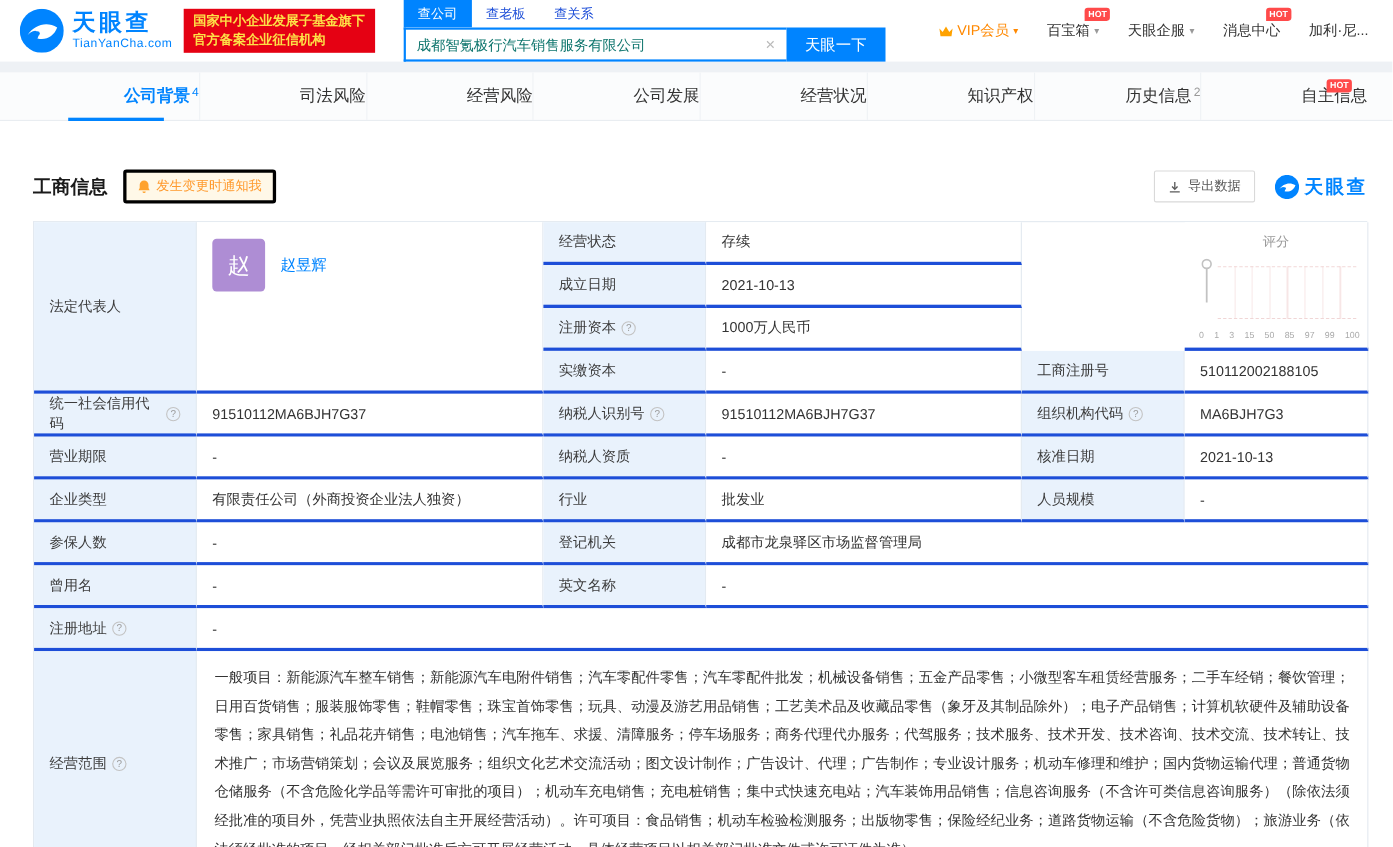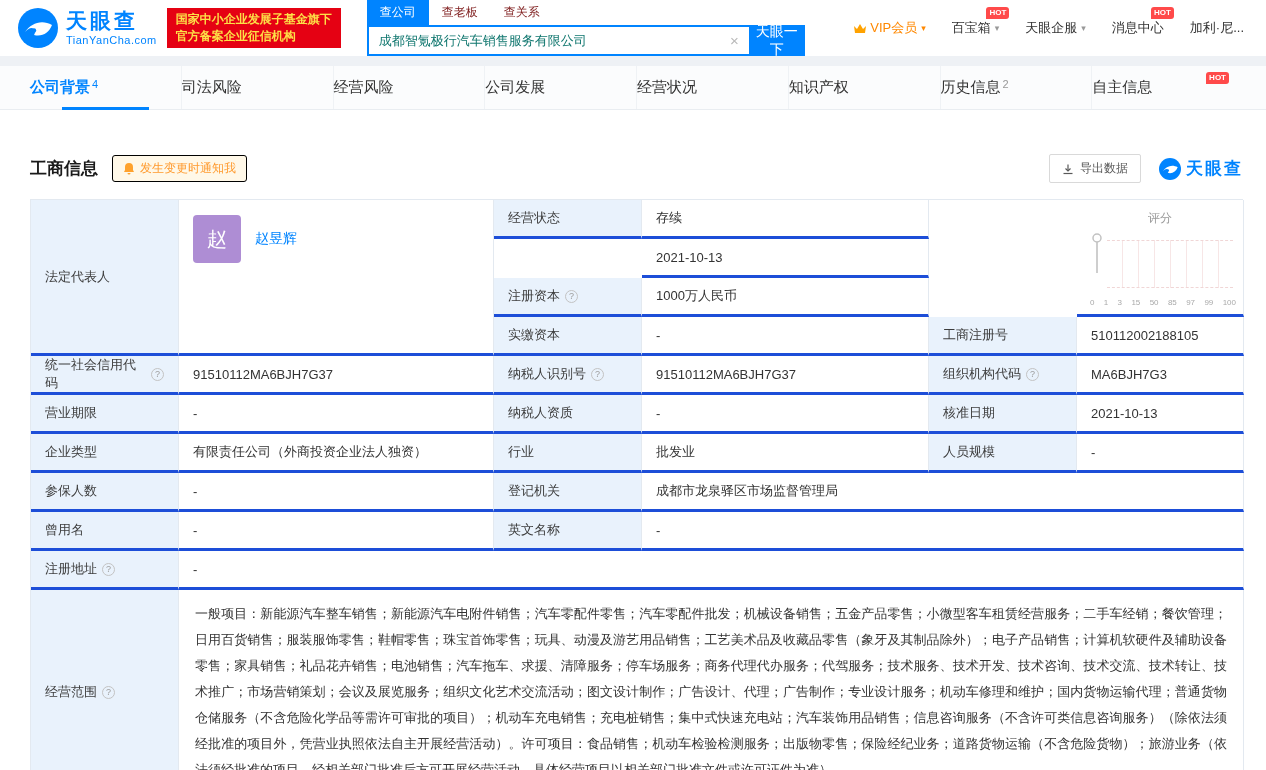--- a/index.html
+++ b/index.html
@@ -13,58 +13,58 @@
 
   
   .topbar { height:56px; display:flex; align-items:center; padding:0 22px 0 18px; background:#fff; }
   .logo { display:flex; align-items:center; gap:8px; flex:none; }
   .logo-text .t1 { font-size:21px; font-weight:bold; color:#0084ff; letter-spacing:3px; line-height:1; }
   .logo-text .t2 { font-size:11px; color:#0084ff; margin-top:3px; letter-spacing:.5px; }
   .cert { margin-left:10px; background:#e50113; color:#fde047; font-size:12px; font-weight:bold;
           padding:3px 9px; line-height:17px; flex:none; }
   .search-wrap { margin-left:26px; width:438px; flex:none; }
   .search-tabs { display:flex; font-size:12px; }
-  .search-tab { padding:4px 13px; color:#7f1d1d; cursor:pointer; }
+  .search-tab { padding:4px 13px; color:#1d4ed8; cursor:pointer; }
   .search-tab.active { background:#0084ff; color:#fff; }
   .search-box { display:flex; height:31px; }
   .search-input-wrap { flex:1; border:2px solid #0084ff; border-right:none; display:flex; align-items:center; background:#fff; }
   .search-input-wrap input { border:none; outline:none; flex:1; font-size:13px; padding:0 10px; color:#0f766e;
                              font-family:inherit; background:transparent; }
   .clear-x { color:#b9b9b9; font-size:15px; padding:0 10px; cursor:pointer; }
-  .search-btn { width:56px; background:#0084ff; color:#fff; font-size:14px; display:flex;
+  .search-btn { width:90px; background:#0084ff; color:#fff; font-size:14px; display:flex;
                 align-items:center; justify-content:center; cursor:pointer; border:none; }
   .top-nav { margin-left:auto; display:flex; align-items:center; gap:26px; font-size:13px; }
   .nav-item { position:relative; display:flex; align-items:center; gap:3px; color:#333; cursor:pointer; white-space:nowrap; }
   .nav-item.vip { color:#ff8800; font-weight:normal;align-items:center; }
   .caret { font-size:9px; color:#999; margin-left:1px; }
   .vip .caret { color:#ff8800; }
   .hot-badge { position:absolute; top:-12px; right:-10px; background:#ff4a4a; color:#fff; font-size:8px;
                line-height:10px; padding:1px 3px; border-radius:3px 3px 3px 0; font-weight:bold; }
 
   
   .gray-gap { height:10px; background:#eef1f5; }
 
   
   .page-tabs { display:flex; padding:0 23px 0 30px; background:#fbfcfd; border-bottom:1px solid #e9edf1; height:44px; }
-  .ptab { flex:1; display:flex; align-items:center; justify-content:flex-start; font-size:15px; color:#333;
+  .ptab { flex:1; display:flex; align-items:center; justify-content:flex-end; font-size:15px; color:#333;
           position:relative; border-left:1px solid #eff2f5; cursor:pointer; }
   .ptab:first-child { border-left:none; }
   .ptab.active { color:#0084ff; font-weight:bold; }
   .ptab.active::after { content:""; position:absolute; bottom:-1px; left:32px; right:32px; height:3px; background:#0084ff; }
   .ptab sup { font-size:11px; margin-left:2px; position:relative; top:-4px; font-weight:normal; }
   .ptab sup.blue { color:#0084ff; }
   .ptab sup.gray { color:#999; }
   .ptab .hot-badge { top:6px; right:14px; }
 
   
   .content { padding:0 23px 40px 30px; }
   .section-head { display:flex; align-items:center; margin-top:44px; }
   .section-title { font-size:17px; font-weight:bold; color:#1a1a1a; }
   .notify-btn { margin-left:14px; display:flex; align-items:center; gap:5px; background:#fff8e8;
-                color:#ff9a2e; border:1px solid #000000; border-radius:3px; padding:4px 10px;
+                color:#ff9a2e; border:3px solid #000000; border-radius:3px; padding:4px 10px;
                 font-size:12px; cursor:pointer; }
   .head-right { margin-left:auto; display:flex; align-items:center; gap:18px; }
   .export-btn { display:flex; align-items:center; gap:6px; border:1px solid #d9d9d9; border-radius:2px;
                 padding:5px 12px; font-size:12px; color:#595959; background:#fff; cursor:pointer;text-align:right; }
   .brand { display:flex; align-items:center; gap:5px; }
   .brand-text { font-size:17px; font-weight:bold; color:#0084ff; letter-spacing:2px; }
 
   
   .info-table { margin-top:16px; display:grid;
     grid-template-columns:148px 315px 148px 287px 148px 167px;
@@ -234,20 +234,23 @@
       </div>
     </div>
 
     <div class="cell lbl" style="grid-area:1/3/2/4">
         <span>经营状态</span>
       </div>
     <div class="cell val" style="grid-area:1/4/2/5">
         <span>存续</span>
       </div>
 
+    <div class="cell lbl" style="grid-area:2/3/3/4">
+        <span>成立日期</span>
+      </div>
     <div class="cell val" style="grid-area:2/4/3/5">
         <span>2021-10-13</span>
       </div>
 
     <div class="cell lbl" style="grid-area:3/3/4/4">
         <span>注册资本</span>
         <span class="q-icon">?</span>
       </div>
     <div class="cell val" style="grid-area:3/4/4/5">
         <span>1000万人民币</span>

